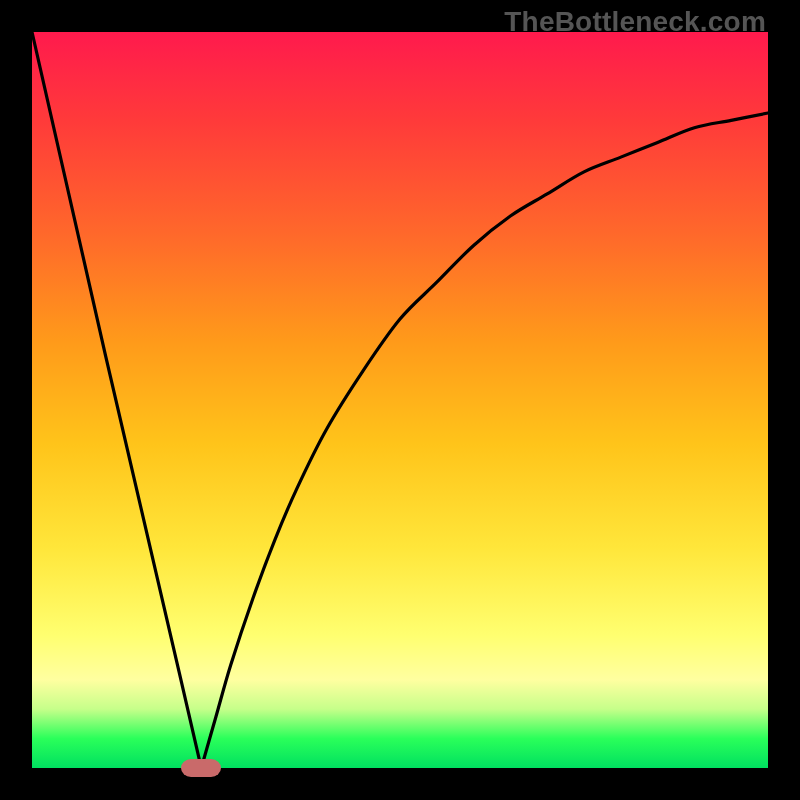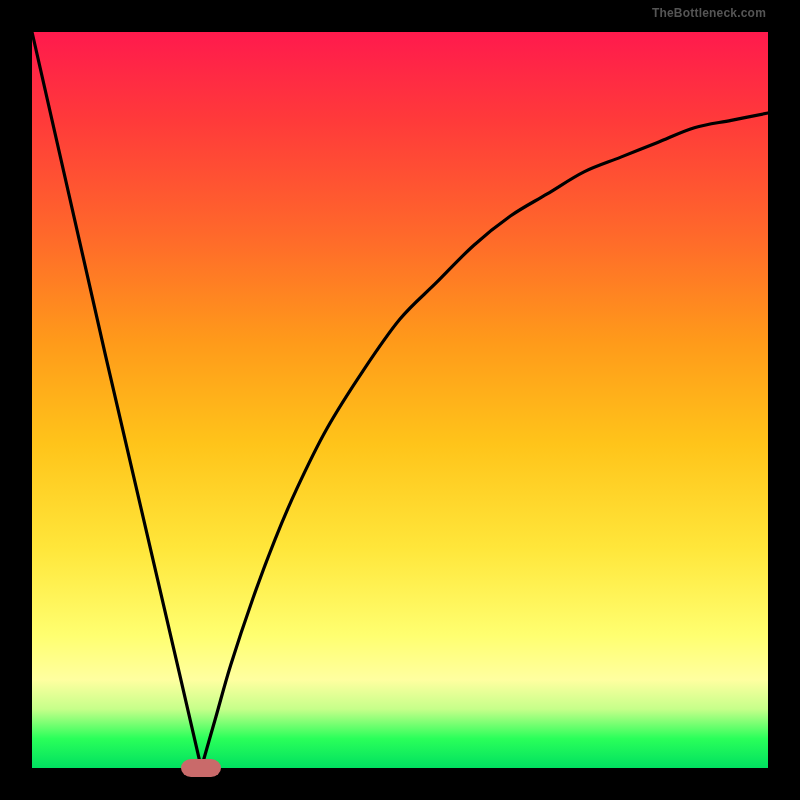--- a/index.html
+++ b/index.html
@@ -37,21 +37,21 @@
       #c6ff8a 92%,
       #2aff5a 96%,
       #00e060 100%
     );
   }
   .watermark {
     position: absolute;
     top: 6px;
     right: 34px;
     color: #555;
-    font-size: 12px;
+    font-size: 28px;
     font-weight: 600;
     letter-spacing: 0.2px;
     user-select: none;
   }
   svg.curve {
     position: absolute;
     left: 0;
     top: 0;
     width: 736px;
     height: 736px;

